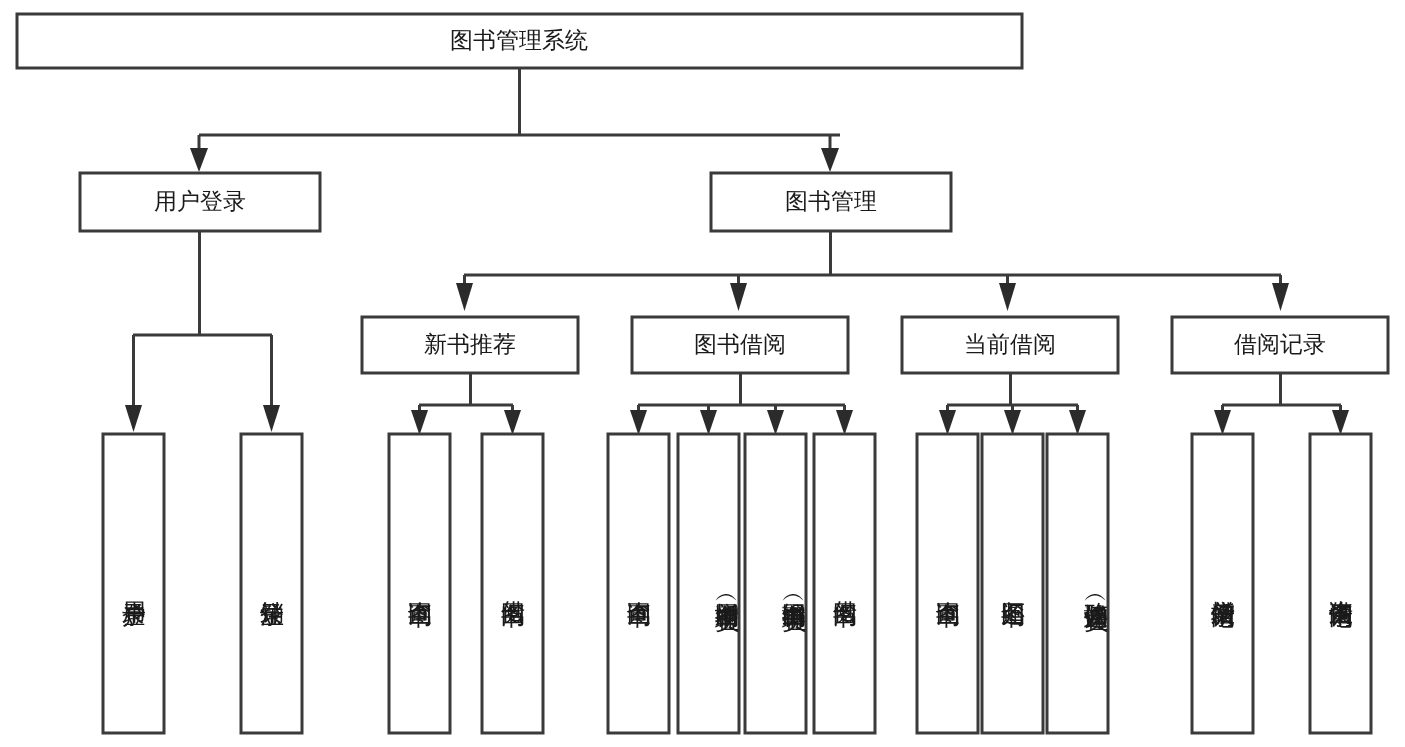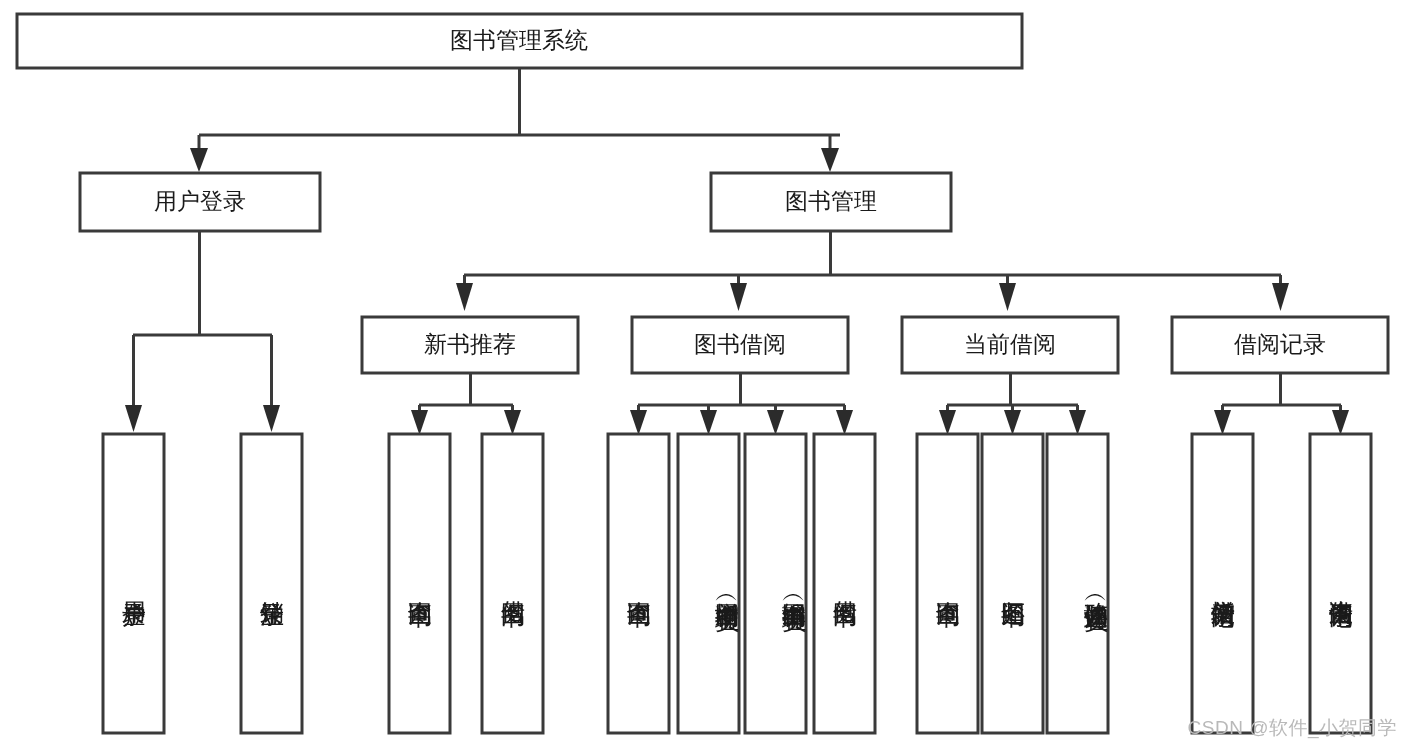--- a/index.html
+++ b/index.html
@@ -216,15 +216,14 @@
   <div class="leaf-label-wrap" style="left:745px; top:434px; width:61px; height:299px; align-items:flex-start; padding-top:8px; box-sizing:border-box;">编辑图书（管理员）</div>
   <div class="leaf-label-wrap" style="left:814px; top:434px; width:61px; height:299px;">借阅图书</div>
 
   <div class="leaf-label-wrap" style="left:917px; top:434px; width:61px; height:299px;">查询图书</div>
   <div class="leaf-label-wrap" style="left:982px; top:434px; width:61px; height:299px;">归还图书</div>
   <div class="leaf-label-wrap" style="left:1047px; top:434px; width:61px; height:299px; align-items:flex-start; padding-top:8px; box-sizing:border-box;">确认归还（管理员）</div>
 
   <div class="leaf-label-wrap" style="left:1192px; top:434px; width:61px; height:299px;">新增借阅记录</div>
   <div class="leaf-label-wrap" style="left:1310px; top:434px; width:61px; height:299px;">查询借阅记录</div>
 
-  <div class="watermark">CSDN @软件_小贺同学</div>
 
 </div>
 
 </body></html>

